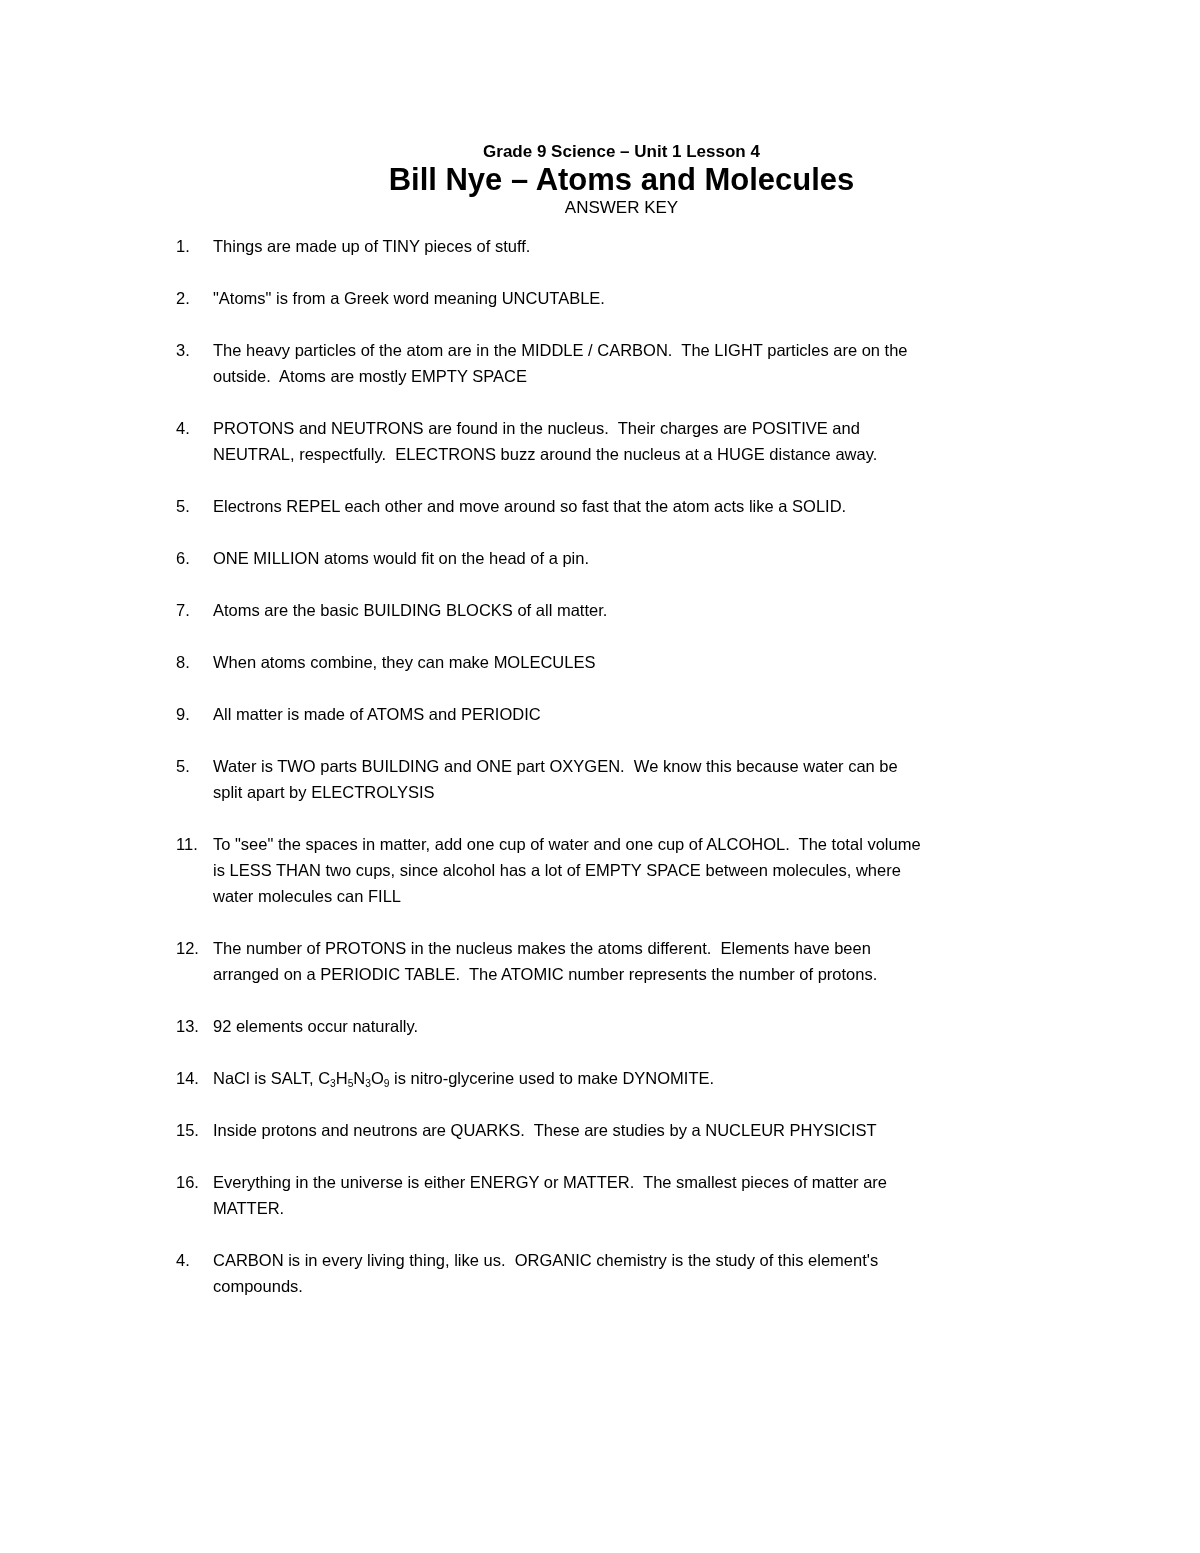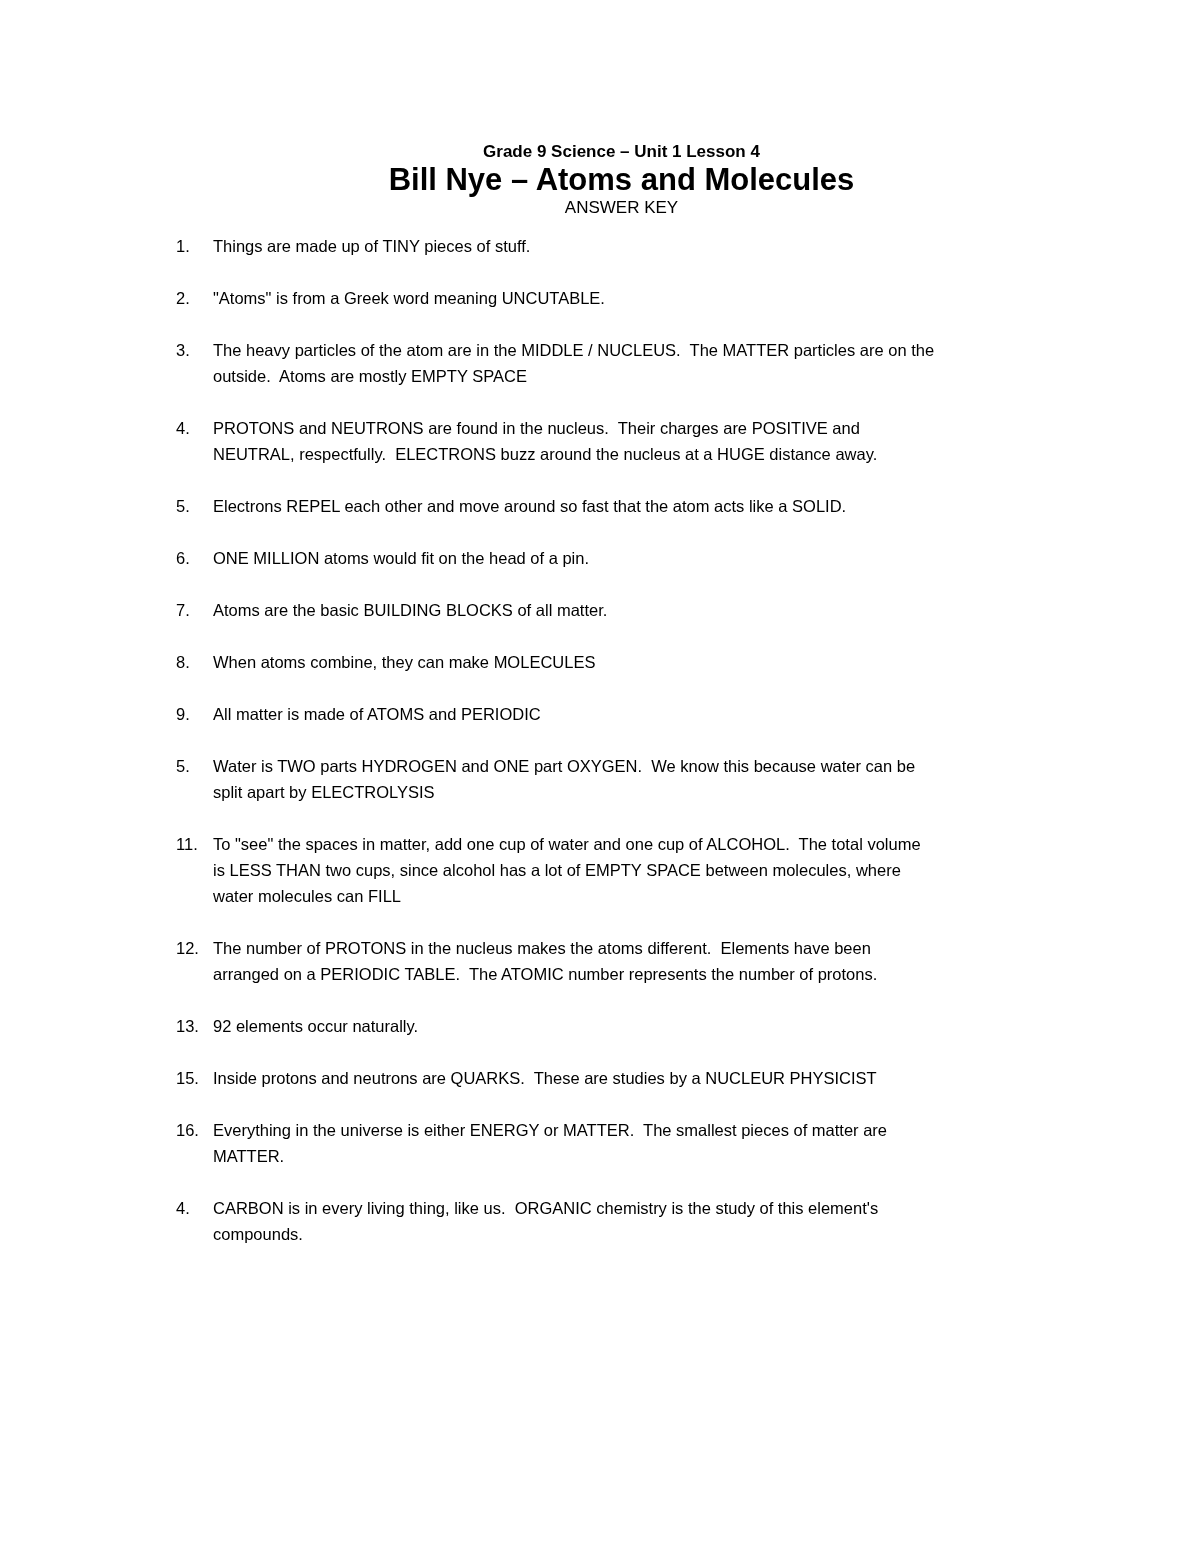--- a/index.html
+++ b/index.html
@@ -78,21 +78,21 @@
       <div class="item">
         <span class="num">1.</span>
         <div class="text"><span>Things are made up of TINY pieces of stuff.</span></div>
       </div>
       <div class="item">
         <span class="num">2.</span>
         <div class="text"><span>"Atoms" is from a Greek word meaning UNCUTABLE.</span></div>
       </div>
       <div class="item">
         <span class="num">3.</span>
-        <div class="text"><span>The heavy particles of the atom are in the MIDDLE / NUCLEUS.  The MATTER particles are on the</span><br><span>outside.  Atoms are mostly EMPTY SPACE</span></div>
+        <div class="text"><span>The heavy particles of the atom are in the MIDDLE / CARBON.  The LIGHT particles are on the</span><br><span>outside.  Atoms are mostly EMPTY SPACE</span></div>
       </div>
       <div class="item">
         <span class="num">4.</span>
         <div class="text"><span>PROTONS and NEUTRONS are found in the nucleus.  Their charges are POSITIVE and</span><br><span>NEUTRAL, respectfully.  ELECTRONS buzz around the nucleus at a HUGE distance away.</span></div>
       </div>
       <div class="item">
         <span class="num">5.</span>
         <div class="text"><span>Electrons REPEL each other and move around so fast that the atom acts like a SOLID.</span></div>
       </div>
       <div class="item">
@@ -106,33 +106,37 @@
       <div class="item">
         <span class="num">8.</span>
         <div class="text"><span>When atoms combine, they can make MOLECULES</span></div>
       </div>
       <div class="item">
         <span class="num">9.</span>
         <div class="text"><span>All matter is made of ATOMS and PERIODIC</span></div>
       </div>
       <div class="item">
         <span class="num">5.</span>
-        <div class="text"><span>Water is TWO parts HYDROGEN and ONE part OXYGEN.  We know this because water can be</span><br><span>split apart by ELECTROLYSIS</span></div>
+        <div class="text"><span>Water is TWO parts BUILDING and ONE part OXYGEN.  We know this because water can be</span><br><span>split apart by ELECTROLYSIS</span></div>
       </div>
       <div class="item">
         <span class="num">11.</span>
         <div class="text"><span>To "see" the spaces in matter, add one cup of water and one cup of ALCOHOL.  The total volume</span><br><span>is LESS THAN two cups, since alcohol has a lot of EMPTY SPACE between molecules, where</span><br><span>water molecules can FILL</span></div>
       </div>
       <div class="item">
         <span class="num">12.</span>
         <div class="text"><span>The number of PROTONS in the nucleus makes the atoms different.  Elements have been</span><br><span>arranged on a PERIODIC TABLE.  The ATOMIC number represents the number of protons.</span></div>
       </div>
       <div class="item">
         <span class="num">13.</span>
         <div class="text"><span>92 elements occur naturally.</span></div>
+      </div>
+      <div class="item">
+        <span class="num">14.</span>
+        <div class="text"><span>NaCl is SALT, C</span><span class="sub">3</span><span>H</span><span class="sub">5</span><span>N</span><span class="sub">3</span><span>O</span><span class="sub">9</span><span> is nitro-glycerine used to make DYNOMITE.</span></div>
       </div>
       <div class="item">
         <span class="num">15.</span>
         <div class="text"><span>Inside protons and neutrons are QUARKS.  These are studies by a NUCLEUR PHYSICIST</span></div>
       </div>
       <div class="item">
         <span class="num">16.</span>
         <div class="text"><span>Everything in the universe is either ENERGY or MATTER.  The smallest pieces of matter are</span><br><span>MATTER.</span></div>
       </div>
       <div class="item">

